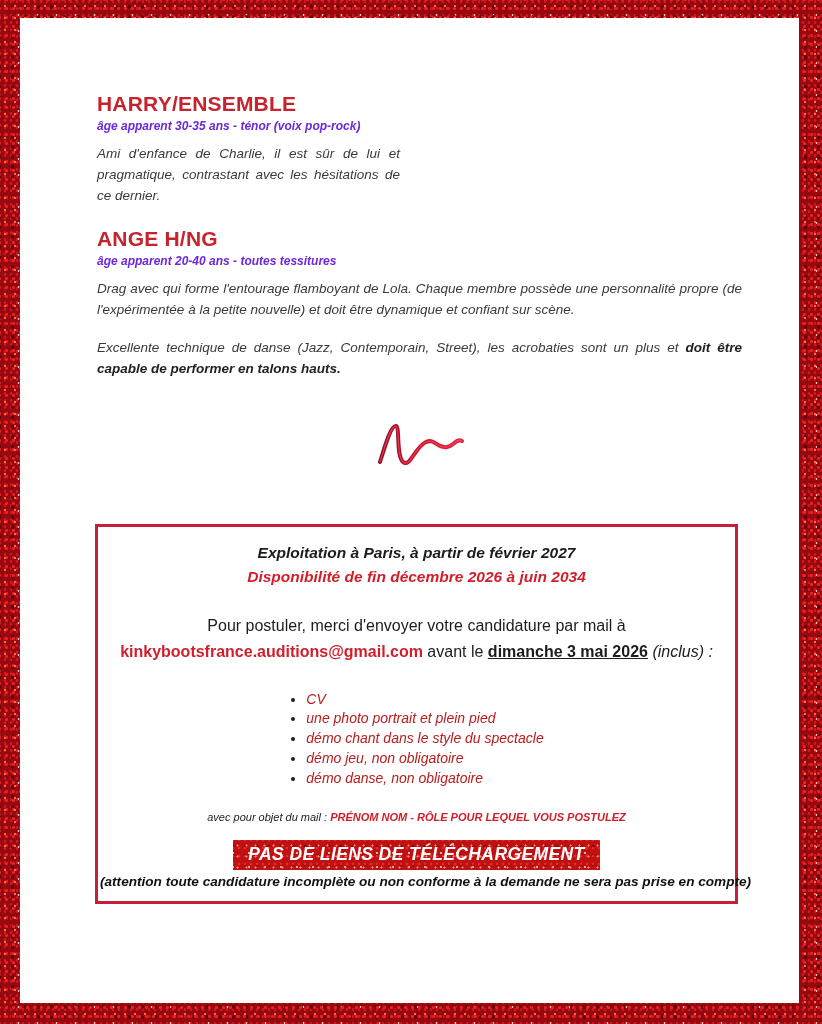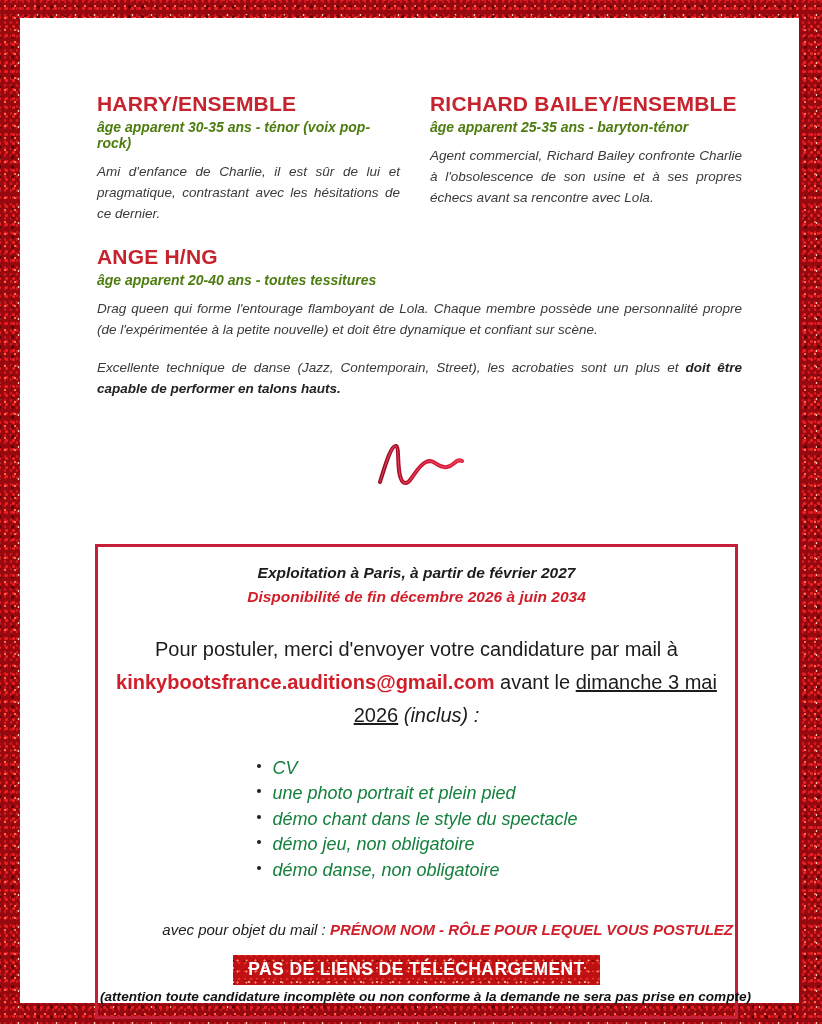--- a/index.html
+++ b/index.html
@@ -20,65 +20,65 @@
   }
   .frame { position:absolute; inset:0; }
   .sheet {
     position:absolute; left:20px; top:18px; right:23px; bottom:21px;
     background:#ffffff;
   }
 
   .content { padding:74px 57px 0 77px; }
 
   
-  .two-col { display:grid; grid-template-columns:303px 1fr; column-gap:30px; }
+  .two-col { display:grid; grid-template-columns:303px 1fr; }
   .role-title {
     color:var(--red-heading); font-weight:bold; font-size:21px;
     letter-spacing:.2px; line-height:1.15;
   }
   .role-sub {
-    font-weight:bold; font-style:italic; font-size:14px; color:#4d7c0f;
+    font-weight:bold; font-style:italic; font-size:12px; color:#6d28d9;
     margin:3px 0 11px;
   }
   .role-desc {
     font-style:italic; font-size:13.5px; color:#3a3a3a;
     line-height:1.55; text-align:justify;
   }
   .role-desc .bold-part { font-weight:bold; color:#222; }
   .section { margin-top:20px; }
   .para-gap { height:17px; }
 
   
   .ribbon-wrap { text-align:center; margin-top:32px; height:62px; }
 
   
   .app-box {
     border:3px solid #c52038; margin:50px 0 0 -2px; width:643px;
     padding:17px 2px 12px; text-align:center; color:#1c1c1c;
   }
   .line-exploitation { font-weight:bold; font-style:italic; font-size:15.5px;text-align:center; }
   .line-availability { font-weight:bold; font-style:italic; font-size:15.5px; color:var(--red-bright); margin-top:6px; }
-  .apply-block { margin-top:27px; font-size:20px; line-height:1.65; }
+  .apply-block { margin-top:27px; font-size:16px; line-height:1.65; }
   .email { color:var(--red-bright); font-weight:bold; text-decoration:none;text-align:center; }
-  .deadline { font-weight:normal; text-decoration:underline;margin-top:8px; }
+  .deadline { font-weight:bold; text-decoration:underline;margin-top:8px; }
   .inclus { font-style:italic;text-align:center; }
   .checklist { list-style:none; width:fit-content; margin:24px auto 0; text-align:left; }
   .checklist li {
-    font-style:italic; font-size:18px; line-height:1.42; color:#15803d;
+    font-style:italic; font-size:14px; line-height:1.42; color:#b91c1c;
     padding-left:17px; position:relative;
   }
   .checklist li::before {
     content:""; position:absolute; left:2px; top:8px;
     width:4px; height:4px; border-radius:50%; background:#1e1e1e;
   }
-  .subject-line { margin-top:38px; font-style:italic; font-size:15px;text-align:right; }
+  .subject-line { margin-top:22px; font-style:italic; font-size:11px; }
   .subject-value { color:var(--red-bright); font-weight:bold; }
   .banner {
     display:inline-block; margin-top:17px; padding:4px 15px 5px;
-    color:#fff; font-weight:bold; font-size:17.5px;
+    color:#fff; font-weight:bold; font-style:italic; font-size:17.5px;
     letter-spacing:.4px;
     background-color:#bf1113;
     background-image:
       radial-gradient(circle, #ff8a63 0 0.8px, transparent 1.3px),
       radial-gradient(circle, #e82b20 0 1.1px, transparent 1.7px),
       radial-gradient(circle, #7c0409 0 1.2px, transparent 1.9px),
       radial-gradient(circle, #ffd9c9 0 0.6px, transparent 1.1px);
     background-size: 9px 11px, 6px 8px, 12px 9px, 16px 14px;
     background-position: 0 0, 3px 4px, 6px 2px, 8px 6px;
   }
@@ -95,31 +95,26 @@
 <div class="frame glitter-bg"></div>
 <div class="sheet">
   <div class="content">
 
     <div class="two-col">
       <div>
         <div class="role-title">HARRY/ENSEMBLE</div>
         <div class="role-sub">âge apparent 30-35 ans - ténor (voix pop-rock)</div>
         <div class="role-desc">Ami d'enfance de Charlie, il est sûr de lui et pragmatique, contrastant avec les hésitations de ce dernier.</div>
       </div>
-      <div>
-        <div class="role-title">RICHARD BAILEY/ENSEMBLE</div>
-        <div class="role-sub">âge apparent 25-35 ans - baryton-ténor</div>
-        <div class="role-desc">Agent commercial, Richard Bailey confronte Charlie à l'obsolescence de son usine et à ses propres échecs avant sa rencontre avec Lola.</div>
-      </div>
     </div>
 
     <div class="section">
       <div class="role-title">ANGE H/NG</div>
       <div class="role-sub">âge apparent 20-40 ans - toutes tessitures</div>
-      <div class="role-desc">Drag queen qui forme l'entourage flamboyant de Lola. Chaque membre possède une personnalité propre (de l'expérimentée à la petite nouvelle) et doit être dynamique et confiant sur scène.</div>
+      <div class="role-desc">Drag avec qui forme l'entourage flamboyant de Lola. Chaque membre possède une personnalité propre (de l'expérimentée à la petite nouvelle) et doit être dynamique et confiant sur scène.</div>
       <div class="para-gap"></div>
       <div class="role-desc"><span>Excellente technique de danse (Jazz, Contemporain, Street), les acrobaties sont un plus et </span><span class="bold-part">doit être capable de performer en talons hauts.</span></div>
     </div>
 
 
     <div class="ribbon-wrap">
       <svg width="104" height="62" viewBox="0 0 104 62">
         <defs>
           <linearGradient id="ribgrad" x1="0" y1="0" x2="1" y2="0">
             <stop offset="0" stop-color="#8e0a22"></stop>

